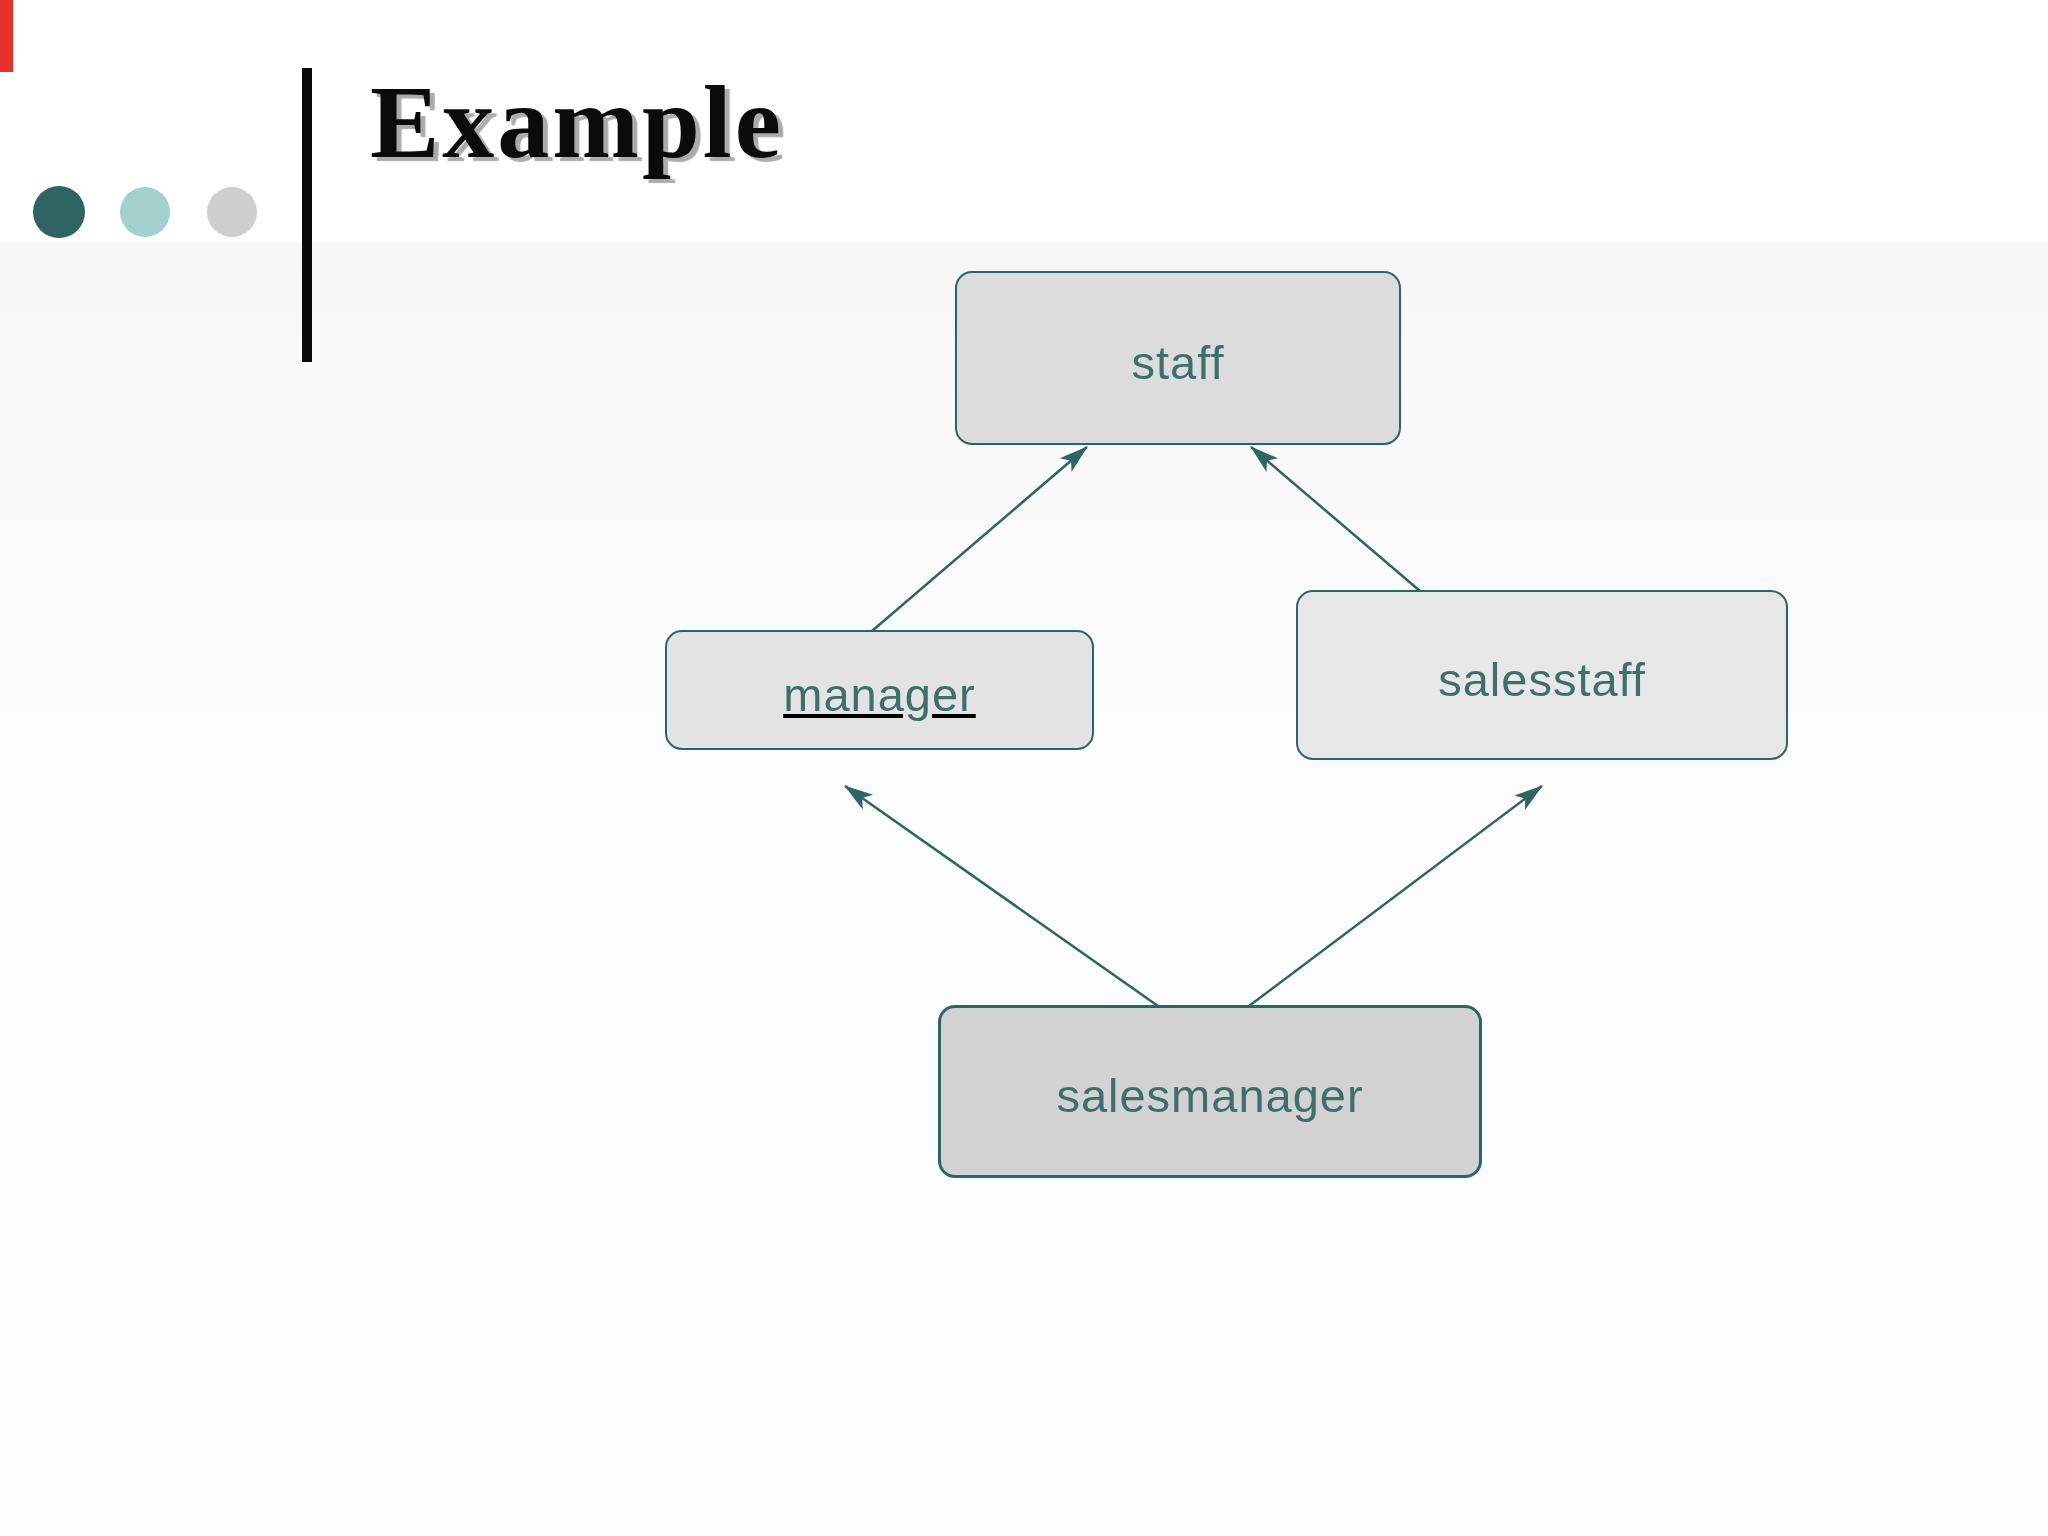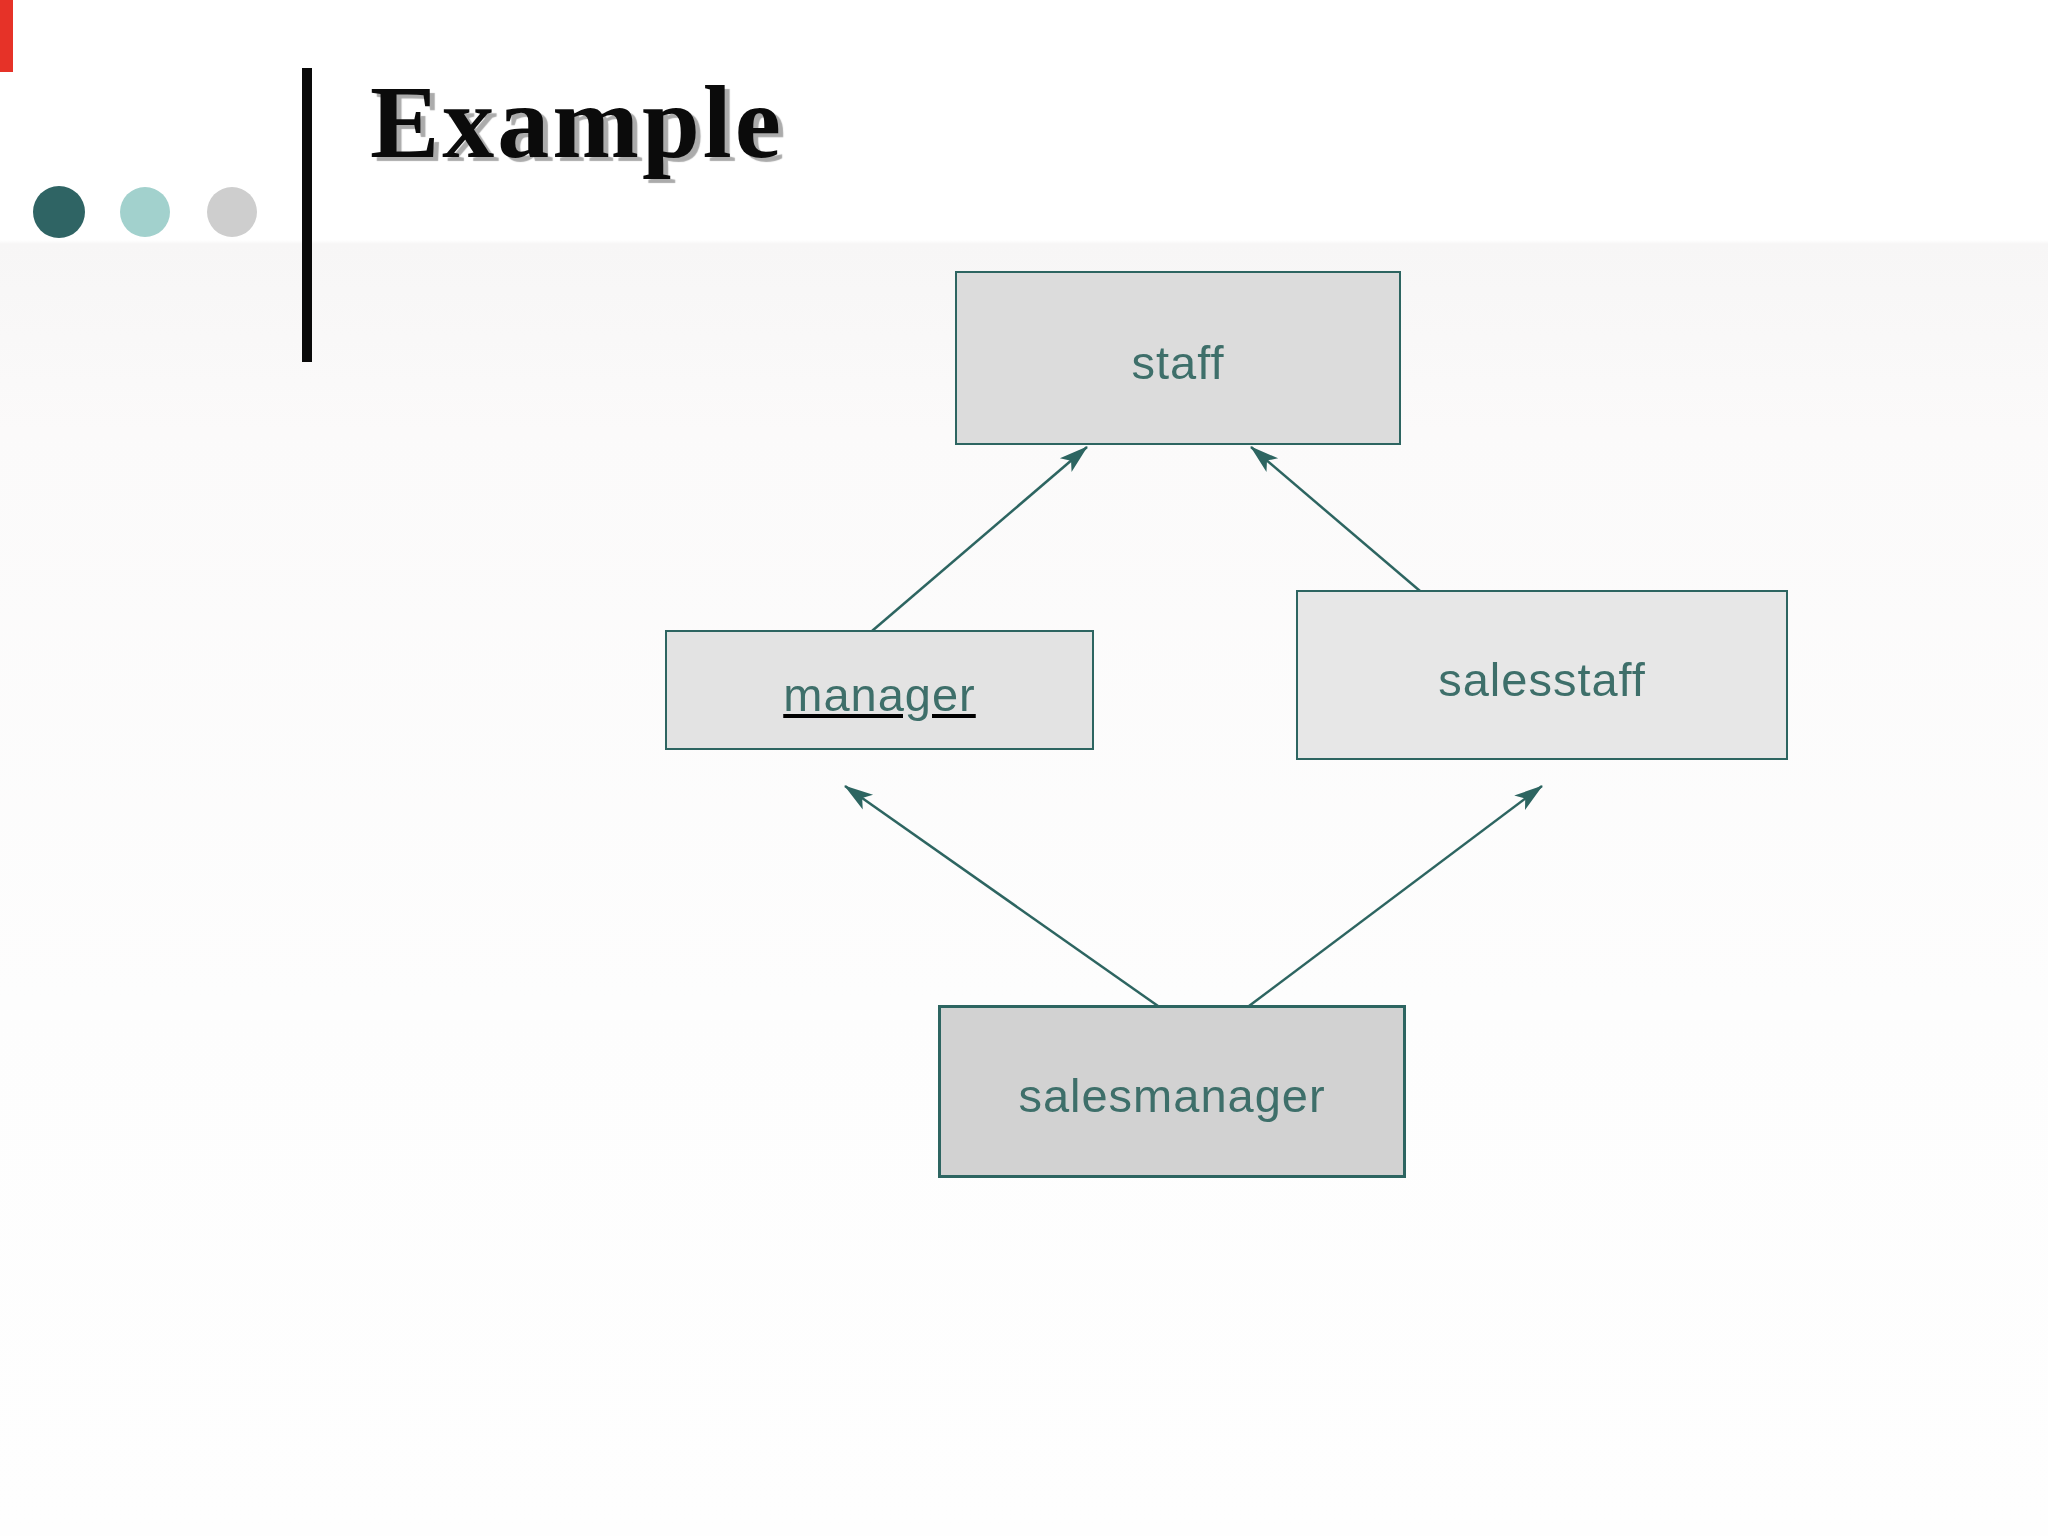--- a/index.html
+++ b/index.html
@@ -48,20 +48,21 @@
     left: 0; top: 0;
     width: 2048px; height: 1536px;
     pointer-events: none;
   }
   .node {
     position: absolute;
     box-sizing: border-box;
     display: flex;
     align-items: center;
     justify-content: center;
+    border-radius: 17px;
   }
   .node span {
     font-family: "Liberation Sans", sans-serif;
     font-size: 47px;
     letter-spacing: 1px;
     transform: translateY(4px);
   }
 </style>
 </head>
 <body>
@@ -97,18 +98,18 @@
   <div id="diagram-nodes">
       <div class="node" style="left: 955px; top: 271px; width: 446px; height: 174px; background: rgb(220, 220, 220); border: 2px solid rgb(45, 101, 97);">
         <span style="color: rgb(62, 111, 106);">staff</span>
       </div>
       <div class="node" style="left: 665px; top: 630px; width: 429px; height: 120px; background: rgb(227, 227, 227); border: 2px solid rgb(45, 101, 97); text-decoration: underline;">
         <span style="color: rgb(62, 111, 106);">manager</span>
       </div>
       <div class="node" style="left: 1296px; top: 590px; width: 492px; height: 170px; background: rgb(231, 231, 231); border: 2px solid rgb(45, 101, 97);">
         <span style="color: rgb(62, 111, 106);">salesstaff</span>
       </div>
-      <div class="node" style="left: 938px; top: 1005px; width: 468px; height: 173px; background: rgb(210, 210, 210); border: 3px solid rgb(45, 101, 97);">
+      <div class="node" style="left: 938px; top: 1005px; width: 544px; height: 173px; background: rgb(210, 210, 210); border: 3px solid rgb(45, 101, 97);">
         <span style="color: rgb(62, 111, 106);">salesmanager</span>
       </div>
     </div>
 
 </div>
 
 </body></html>

